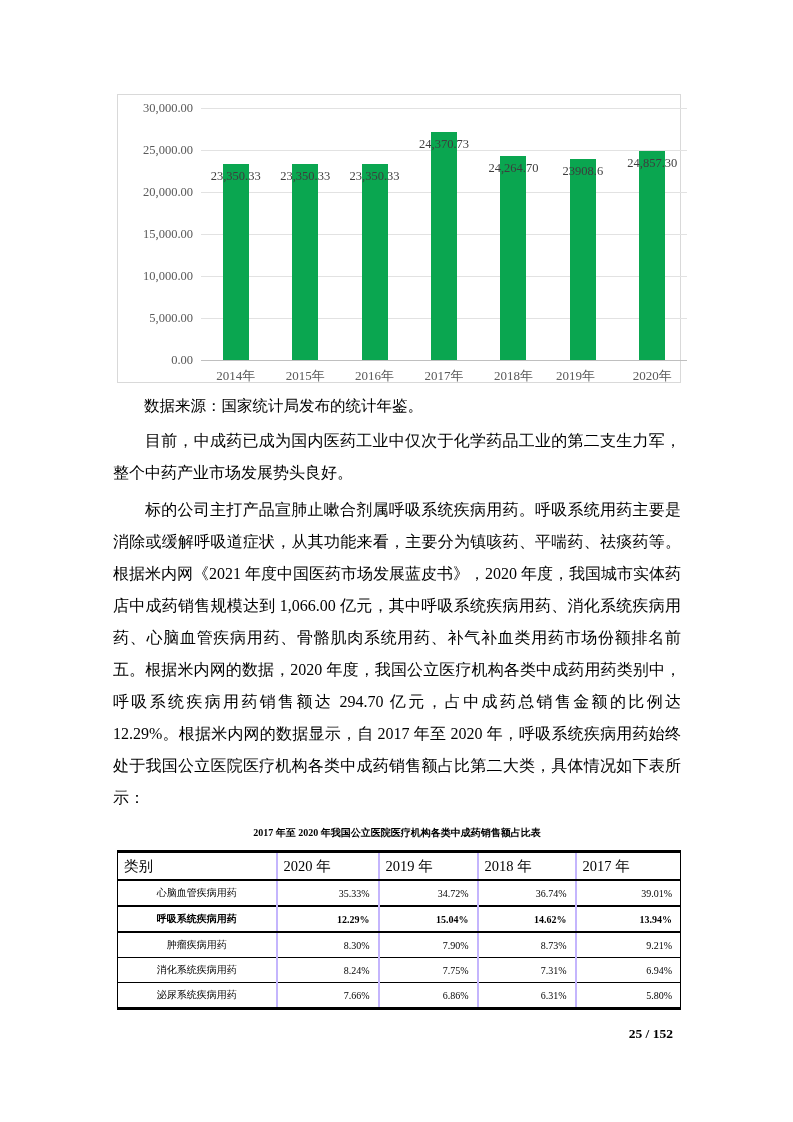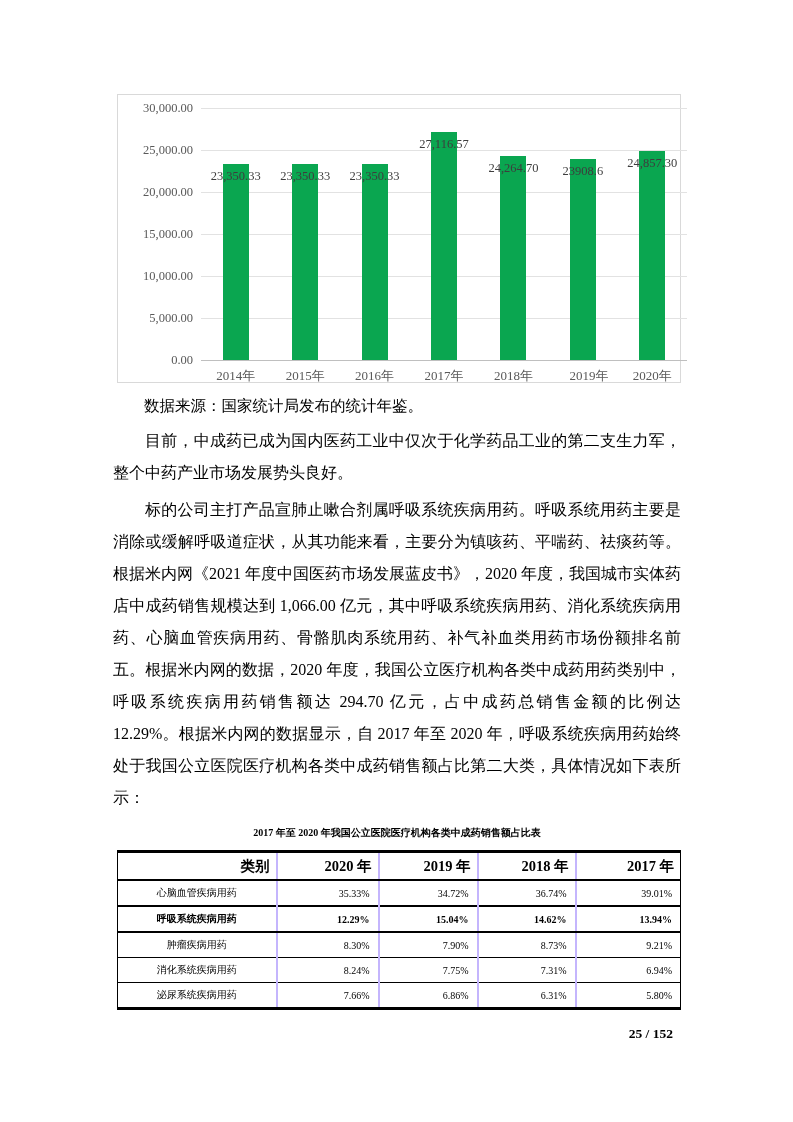--- a/index.html
+++ b/index.html
@@ -21,21 +21,21 @@
   
   .source-note { margin:12px 0 0 0; font-size:15.5px; line-height:21px; text-indent:2em; }
   .para { margin:9px 0 0 0; font-size:16px; line-height:32px; text-align:justify; text-indent:2em; }
   .para + .para { margin-top:5px; }
 
   
   .tbl-title { margin:8px 0 5px 0; font-size:10px; font-weight:bold; text-align:center; line-height:22px; }
   table.data { margin:6px 0 0 4px; width:563px; border-collapse:collapse; table-layout:fixed;
                border-top:3px solid #000; border-bottom:3px solid #000; }
   table.data th, table.data td { border:1px solid #000; font-size:10px; padding:2px 6px; height:20px; overflow:hidden; }
-  table.data th { font-weight:bold; font-size:14.5px; text-align:right; border-bottom:2px solid #000; padding:3px 6px; }
+  table.data th { font-weight:normal; font-size:14.5px; text-align:left; border-bottom:2px solid #000; padding:3px 6px; }
   table.data td + td, table.data th + th { border-left:2px solid #c4b5fd; }
   table.data td.cat { text-align:center; }
   table.data td.pct { text-align:right; padding-right:8px; }
   table.data tr.bold td { font-weight:bold; border-top:2px solid #000; border-bottom:2px solid #000; }
   col.c0 { width:159px; } col.c1 { width:102px; } col.c2 { width:99px; } col.c3 { width:98px; } col.c4 { width:105px; }
 
   
   .page-num { margin:16px 8px 0 0; text-align:right; font-size:13.5px; font-weight:bold; }
 </style>
 </head>
@@ -63,28 +63,28 @@
           <div class="bar" style="left: 21.7143px; height: 196.143px; background: rgb(10, 166, 80);"></div>
           <div class="bar-label" style="left: 34.7143px; top: 60.8572px;">23,350.33</div>
           <div class="xtick" style="left: 34.7143px;">2014年</div>
           <div class="bar" style="left: 91.1429px; height: 196.143px; background: rgb(10, 166, 80);"></div>
           <div class="bar-label" style="left: 104.143px; top: 60.8572px;">23,350.33</div>
           <div class="xtick" style="left: 104.143px;">2015年</div>
           <div class="bar" style="left: 160.571px; height: 196.143px; background: rgb(10, 166, 80);"></div>
           <div class="bar-label" style="left: 173.571px; top: 60.8572px;">23,350.33</div>
           <div class="xtick" style="left: 173.571px;">2016年</div>
           <div class="bar" style="left: 230px; height: 227.779px; background: rgb(10, 166, 80);"></div>
-          <div class="bar-label" style="left: 243px; top: 29.2208px;">27,116.57</div>
+          <div class="bar-label" style="left: 243px; top: 29.2208px;">24,370.73</div>
           <div class="xtick" style="left: 243px;">2017年</div>
           <div class="bar" style="left: 299.429px; height: 203.823px; background: rgb(10, 166, 80);"></div>
           <div class="bar-label" style="left: 312.429px; top: 53.1765px;">24,264.70</div>
           <div class="xtick" style="left: 312.429px;">2018年</div>
           <div class="bar" style="left: 368.857px; height: 200.832px; background: rgb(10, 166, 80);"></div>
           <div class="bar-label" style="left: 381.857px; top: 56.1678px;">23908.6</div>
-          <div class="xtick" style="left: 388px;">2019年</div>
+          <div class="xtick" style="left: 359px; text-align: right;">2019年</div>
           <div class="bar" style="left: 438.286px; height: 208.801px; background: rgb(10, 166, 80);"></div>
           <div class="bar-label" style="left: 451.286px; top: 48.1987px;">24,857.30</div>
           <div class="xtick" style="left: 451.286px;">2020年</div>
         </div>
     </figure>
 
     <p class="source-note">数据来源：国家统计局发布的统计年鉴。</p>
 
     <p class="para">目前，中成药已成为国内医药工业中仅次于化学药品工业的第二支生力军，整个中药产业市场发展势头良好。</p>
     <p class="para">标的公司主打产品宣肺止嗽合剂属呼吸系统疾病用药。呼吸系统用药主要是消除或缓解呼吸道症状，从其功能来看，主要分为镇咳药、平喘药、祛痰药等。根据米内网《2021 年度中国医药市场发展蓝皮书》，2020 年度，我国城市实体药店中成药销售规模达到 1,066.00 亿元，其中呼吸系统疾病用药、消化系统疾病用药、心脑血管疾病用药、骨骼肌肉系统用药、补气补血类用药市场份额排名前五。根据米内网的数据，2020 年度，我国公立医疗机构各类中成药用药类别中，呼吸系统疾病用药销售额达 294.70 亿元，占中成药总销售金额的比例达 12.29%。根据米内网的数据显示，自 2017 年至 2020 年，呼吸系统疾病用药始终处于我国公立医院医疗机构各类中成药销售额占比第二大类，具体情况如下表所示：</p>

